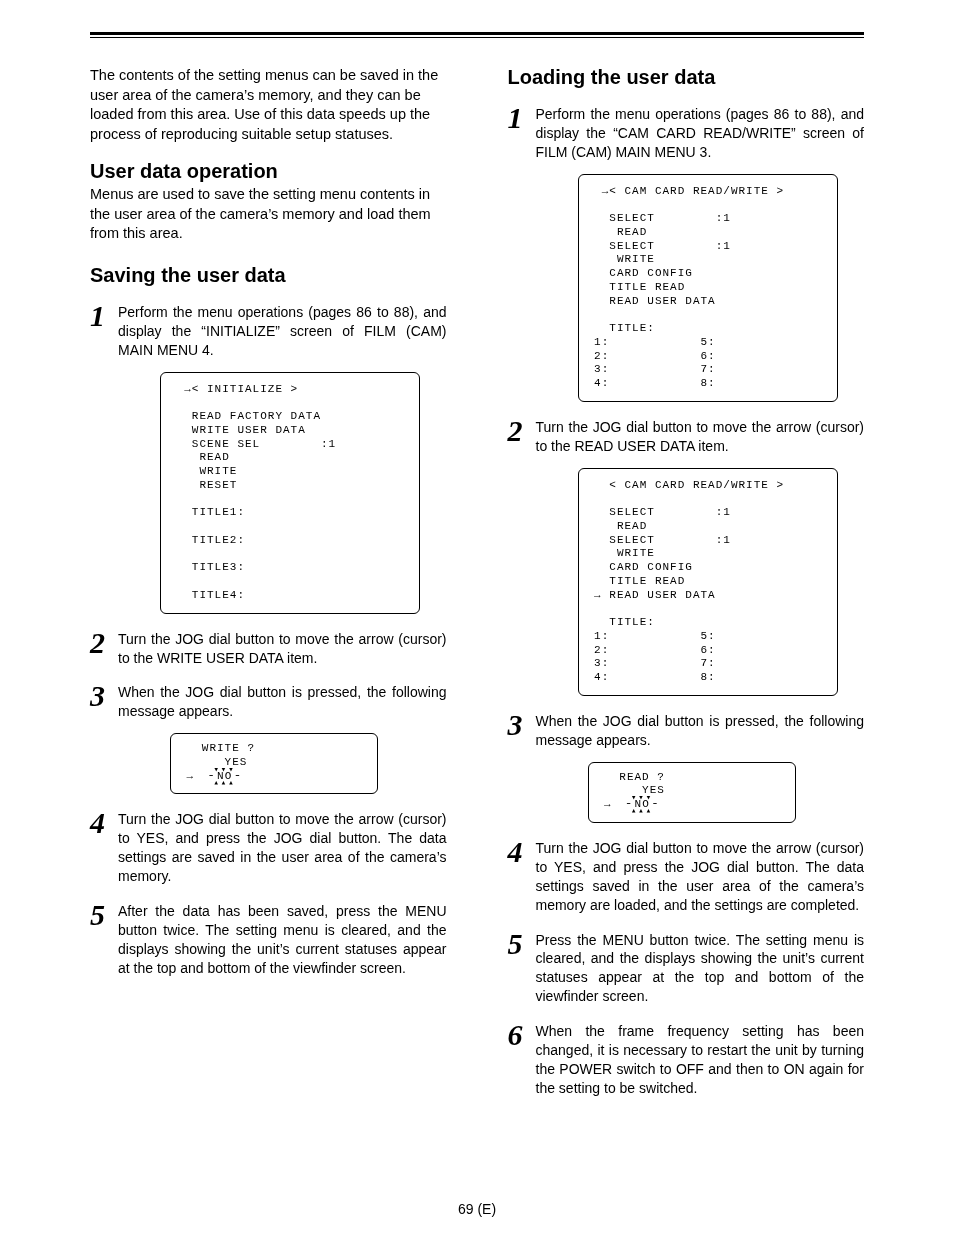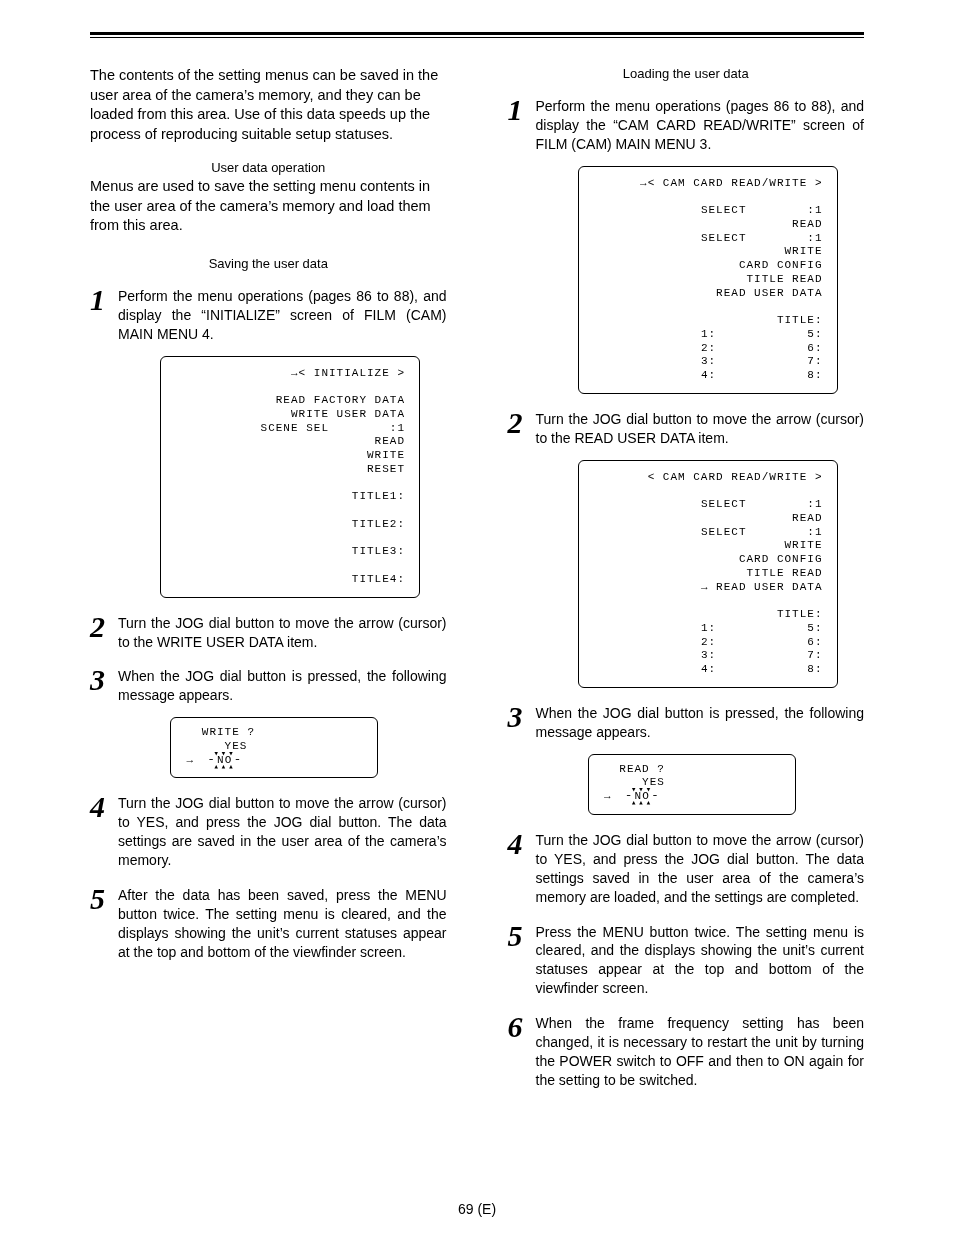--- a/index.html
+++ b/index.html
@@ -26,24 +26,23 @@
     display: flex;
     gap: 61px;
   }
   .col { width: 50%; }
   .intro {
     font-size: 14.5px;
     line-height: 1.35;
     margin-bottom: 16px;
   }
   .h2 {
-    font-size: 13px;
-    font-weight: normal;
+    font-size: 20px;
+    font-weight: bold;
     margin-bottom: 2px;
-    text-align: center;
   }
   .h2-gap { margin-top: 20px; }
   .h2-text {
     font-size: 14.5px;
     line-height: 1.35;
     margin-bottom: 4px;
   }
   .step {
     display: flex;
     align-items: flex-start;
@@ -70,21 +69,21 @@
     border: 1px solid #000;
     border-radius: 6px;
     font-family: "Courier New", monospace;
     font-size: 11px;
     line-height: 1.25;
     padding: 10px 14px 10px 8px;
     white-space: pre;
     letter-spacing: 1px;
     margin: 12px 0 4px 56px;
   }
-  .screen.wide { width: 260px; margin-left: 70px; text-align: right; }
+  .screen.wide { width: 260px; margin-left: 70px; }
   .screen.short { width: 208px; padding: 8px 14px 10px 8px; margin-left: 80px; }
   .page-num {
     position: absolute;
     bottom: 18px;
     width: 100%;
     text-align: center;
     font-size: 14px;
   }
   .blink-box {
     display:inline-block;

